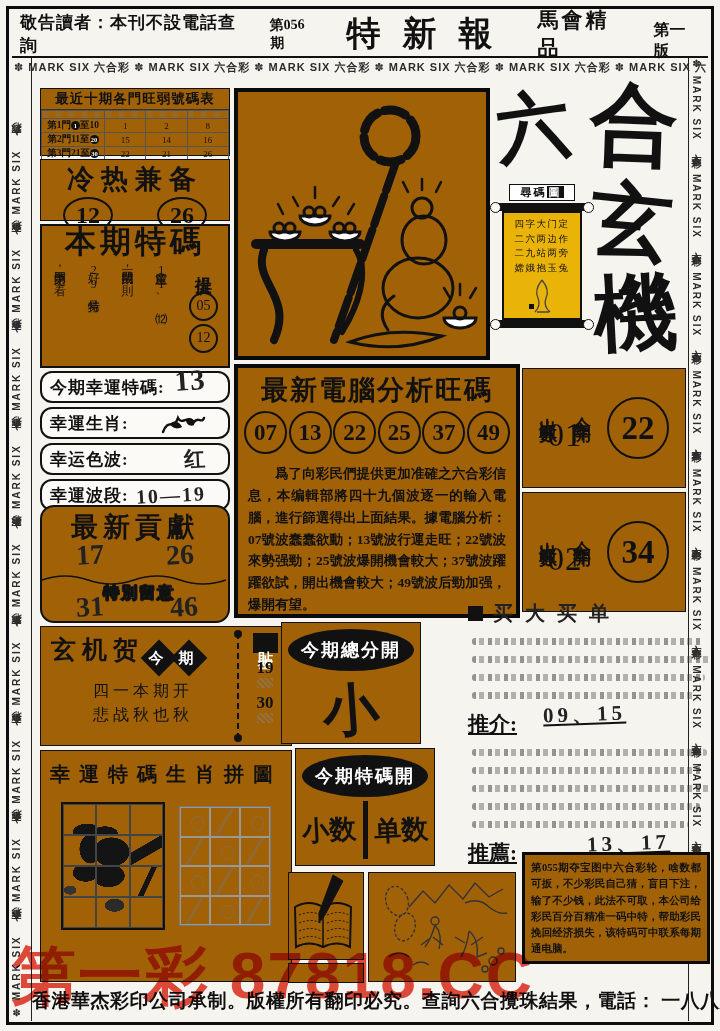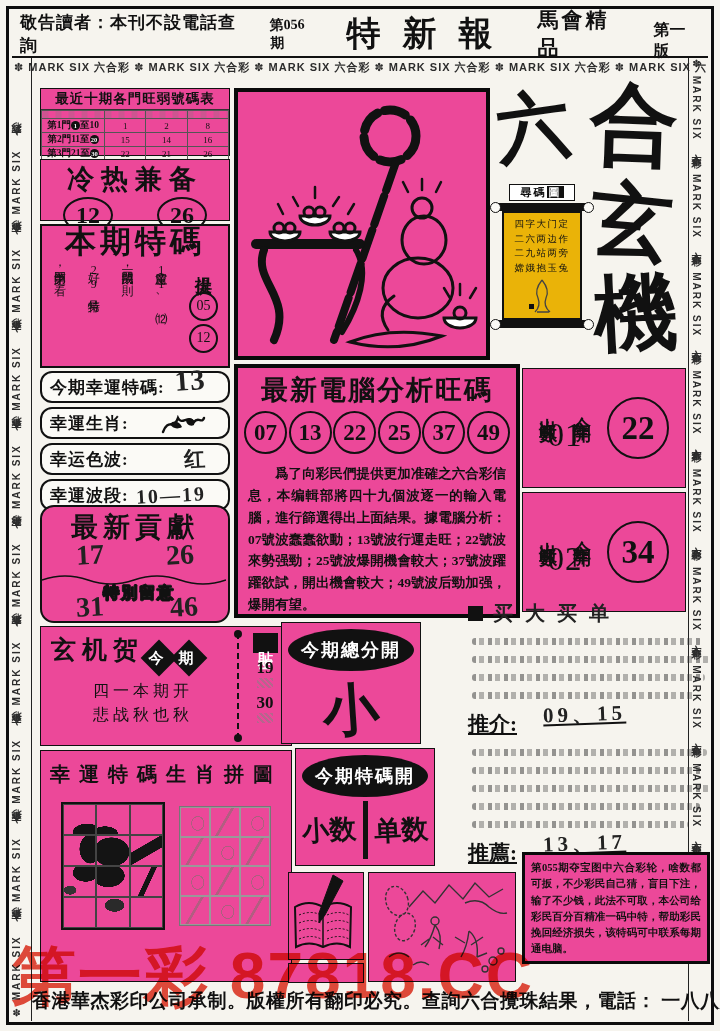--- a/index.html
+++ b/index.html
@@ -17,21 +17,21 @@
   .marq-top{position:absolute;left:14px;top:60px;width:692px;height:20px;overflow:hidden;
             font-family:"Liberation Sans","DejaVu Sans",sans-serif;font-size:11px;font-weight:700;
             color:#2c2c2c;white-space:nowrap;letter-spacing:1px;}
   .strip{position:absolute;top:58px;bottom:10px;width:21px;overflow:hidden;
          font-family:"Liberation Sans","DejaVu Sans",sans-serif;font-size:10px;font-weight:700;color:#2c2c2c;}
   .strip.left{left:10px;border-right:1px solid #222;}
   .strip.right{right:10px;border-left:1px solid #222;}
   .strip .vrun{writing-mode:vertical-rl;white-space:nowrap;height:960px;letter-spacing:2px;}
   .strip.left .vrun{transform:rotate(180deg);}
   
-  .abs{position:absolute;box-sizing:border-box;background:#ec4899;}
+  .abs{position:absolute;box-sizing:border-box;background:#a16207;}
   .b1{border:1.5px solid #111;} .b2{border:2px solid #111;} .b4{border:4px solid #0a0a0a;}
   .vtxt{writing-mode:vertical-rl;text-orientation:upright;}
   .circle{display:inline-flex;align-items:center;justify-content:center;border:2px solid #111;border-radius:50%;}
   
   .ht-title{font-size:13.5px;font-weight:900;text-align:center;letter-spacing:1px;border-bottom:1px solid #333;padding:1px 0;}
   table.ht{border-collapse:collapse;width:100%;font-size:9px;}
   table.ht td{border:1px solid #555;text-align:center;padding:0;height:9px;}
   td.gate{font-weight:900;font-size:9.5px;text-align:left;padding-left:1px;white-space:nowrap;width:62px;}
   .bcirc{display:inline-block;background:#111;color:#fff;border-radius:50%;font-size:6.5px;min-width:9px;height:9px;line-height:9px;text-align:center;}
   tr.faint td{height:7px;background:repeating-linear-gradient(90deg,rgba(120,120,120,.25) 0 6px,transparent 6px 13px);}
@@ -487,21 +487,21 @@
     <div class="scrib" style="width:93%;"></div>
     <div class="rec">
       <span class="lb">推介:</span>
       <span class="nm hand">09、15</span>
     </div>
     <div class="scrib" style="width:98%;"></div>
     <div class="scrib" style="width:96%;"></div>
     <div class="scrib" style="width:99%;"></div>
     <div class="scrib" style="width:95%;"></div>
     <div class="scrib" style="width:90%;"></div>
-    <div class="rec" style="margin-top:10px;">
+    <div class="rec" style="margin-top:10px;gap:44px;">
       <span class="lb">推薦:</span>
       <span class="nm hand">13、17</span>
     </div>
   </div>
 
   <div class="abs promo" style="left:522px;top:852px;width:188px;height:112px;">
     <span>第055期夺宝图中六合彩轮，啥数都可扳，不少彩民自己猜，盲目下注，输了不少钱，此法不可取，本公司给彩民百分百精准一码中特，帮助彩民挽回经济损失，该特码可中联系每期通电脑。</span>
   </div>
 
   <div class="footer">香港華杰彩印公司承制。版權所有翻印必究。查詢六合攪珠結果，電話： 一八八八。</div>

